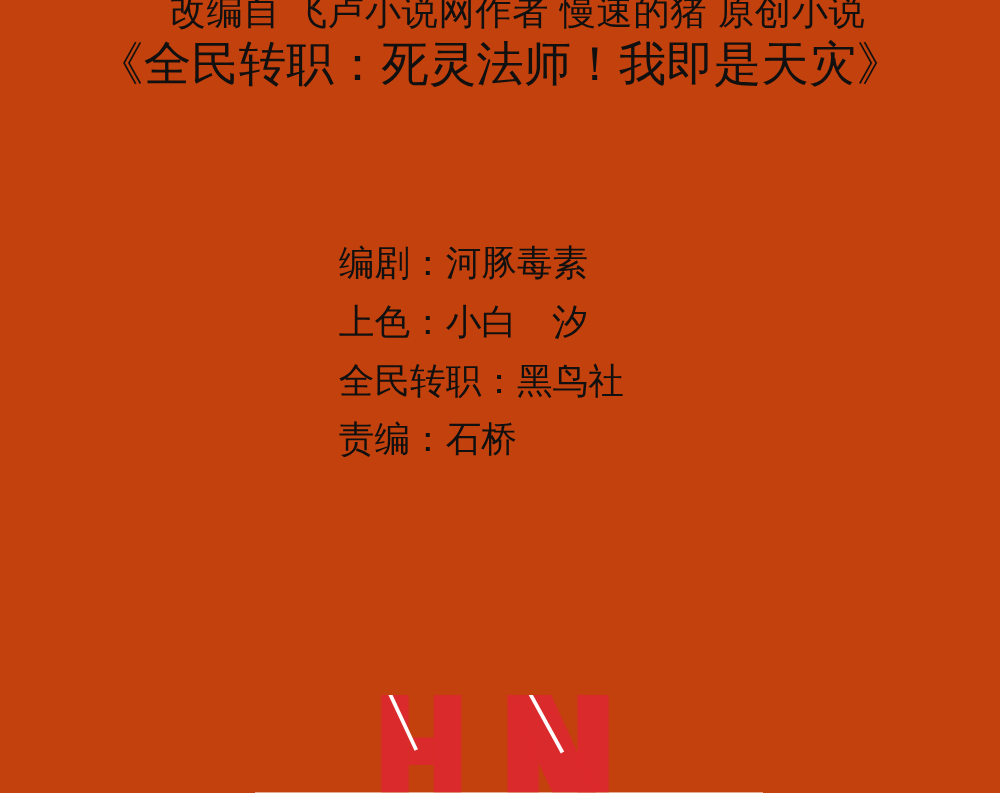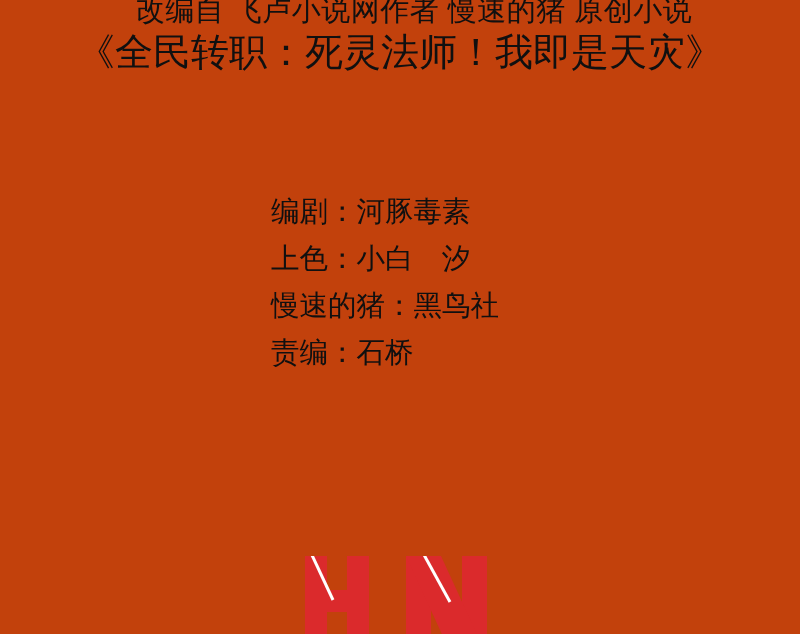--- a/index.html
+++ b/index.html
@@ -79,21 +79,21 @@
   <div class="book-title">《全民转职：死灵法师！我即是天灾》</div>
 
   <div class="credits">
     <div class="credit-line">
       <span class="label">编剧：</span><span class="names">河豚毒素</span>
     </div>
     <div class="credit-line">
       <span class="label">上色：</span><span class="names">小白　汐</span>
     </div>
     <div class="credit-line">
-      <span class="label">慢速的猪：</span><span class="names">黑鸟社</span>
+      <span class="label">全民转职：</span><span class="names">黑鸟社</span>
     </div>
     <div class="credit-line">
       <span class="label">责编：</span><span class="names">石桥</span>
     </div>
   </div>
 
   <svg class="logo" viewBox="0 0 190 110" width="190" height="110" xmlns="http://www.w3.org/2000/svg" aria-label="HN">
 
     <g>
       <rect x="5" y="0" width="22" height="110" fill="#db2a2c"></rect>

